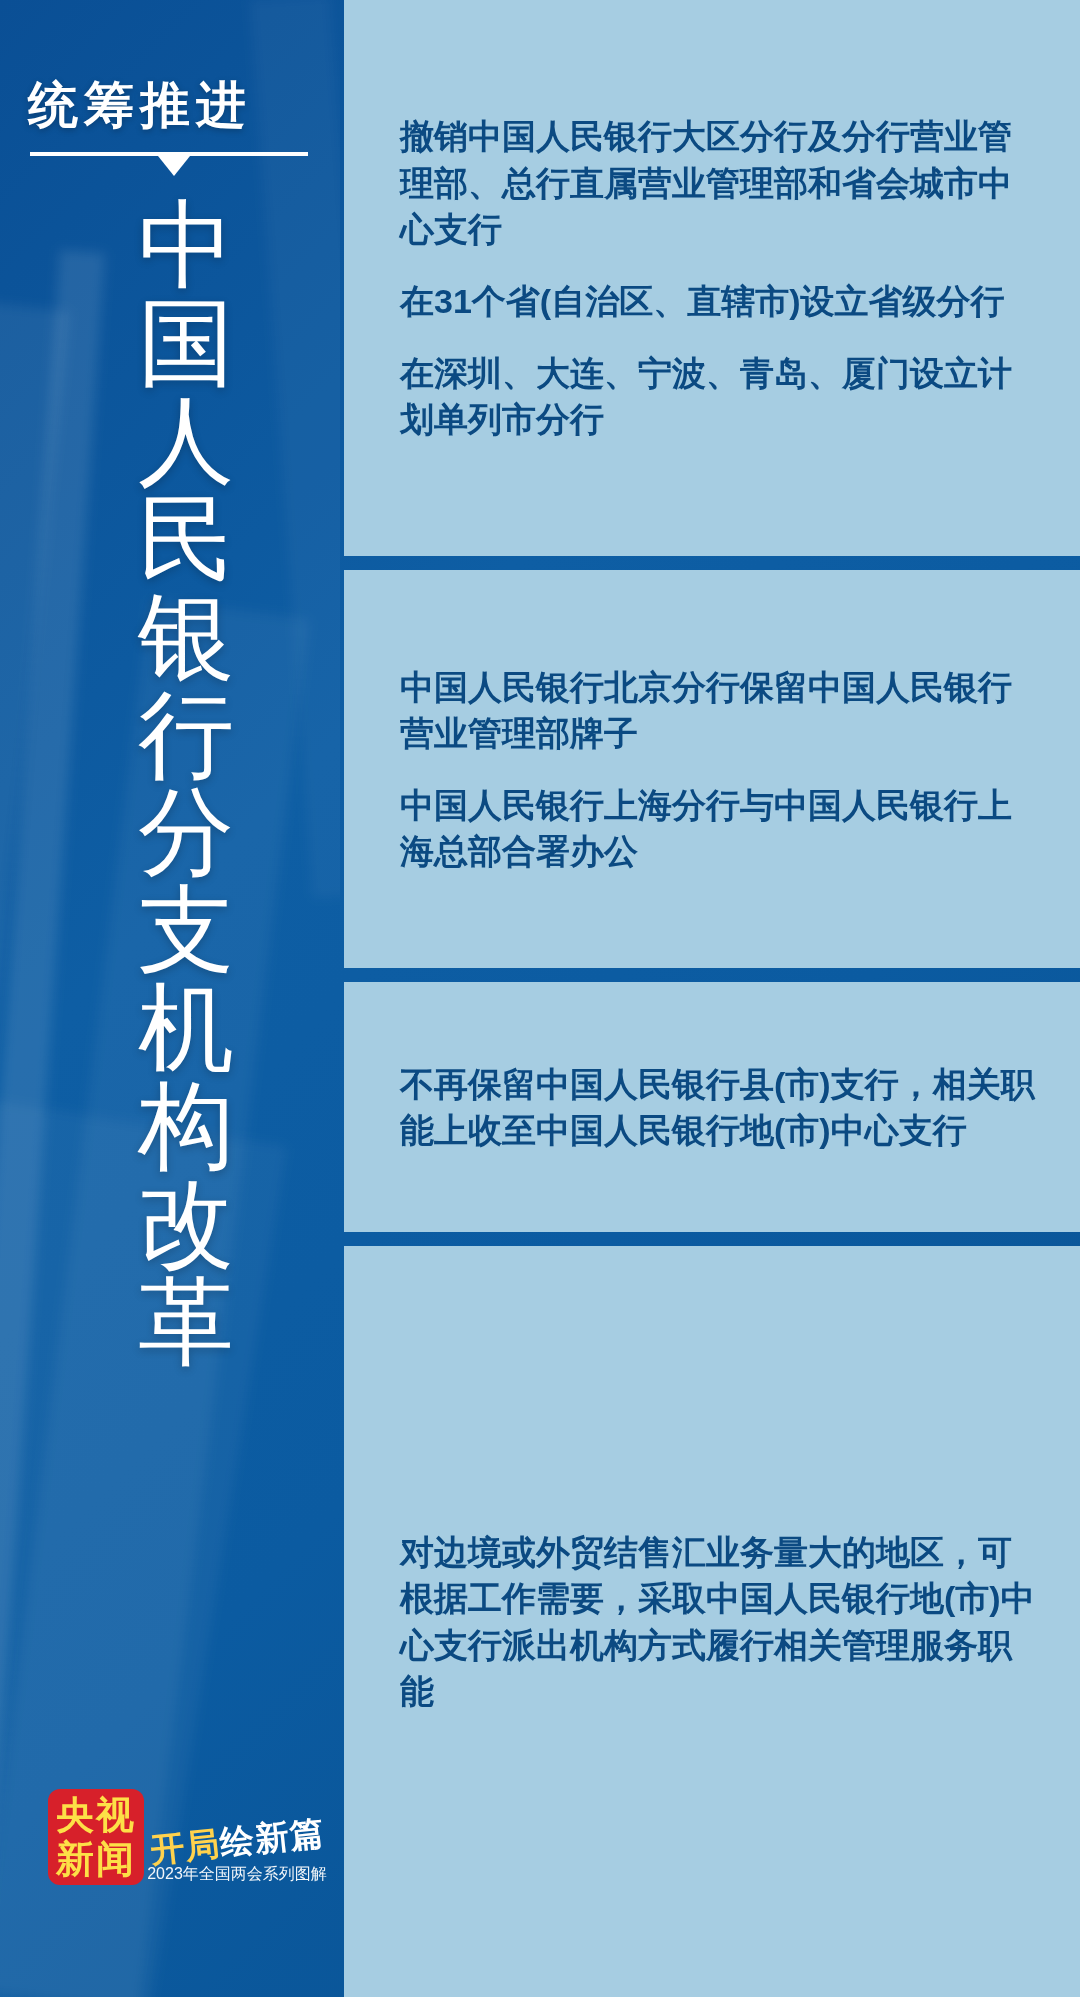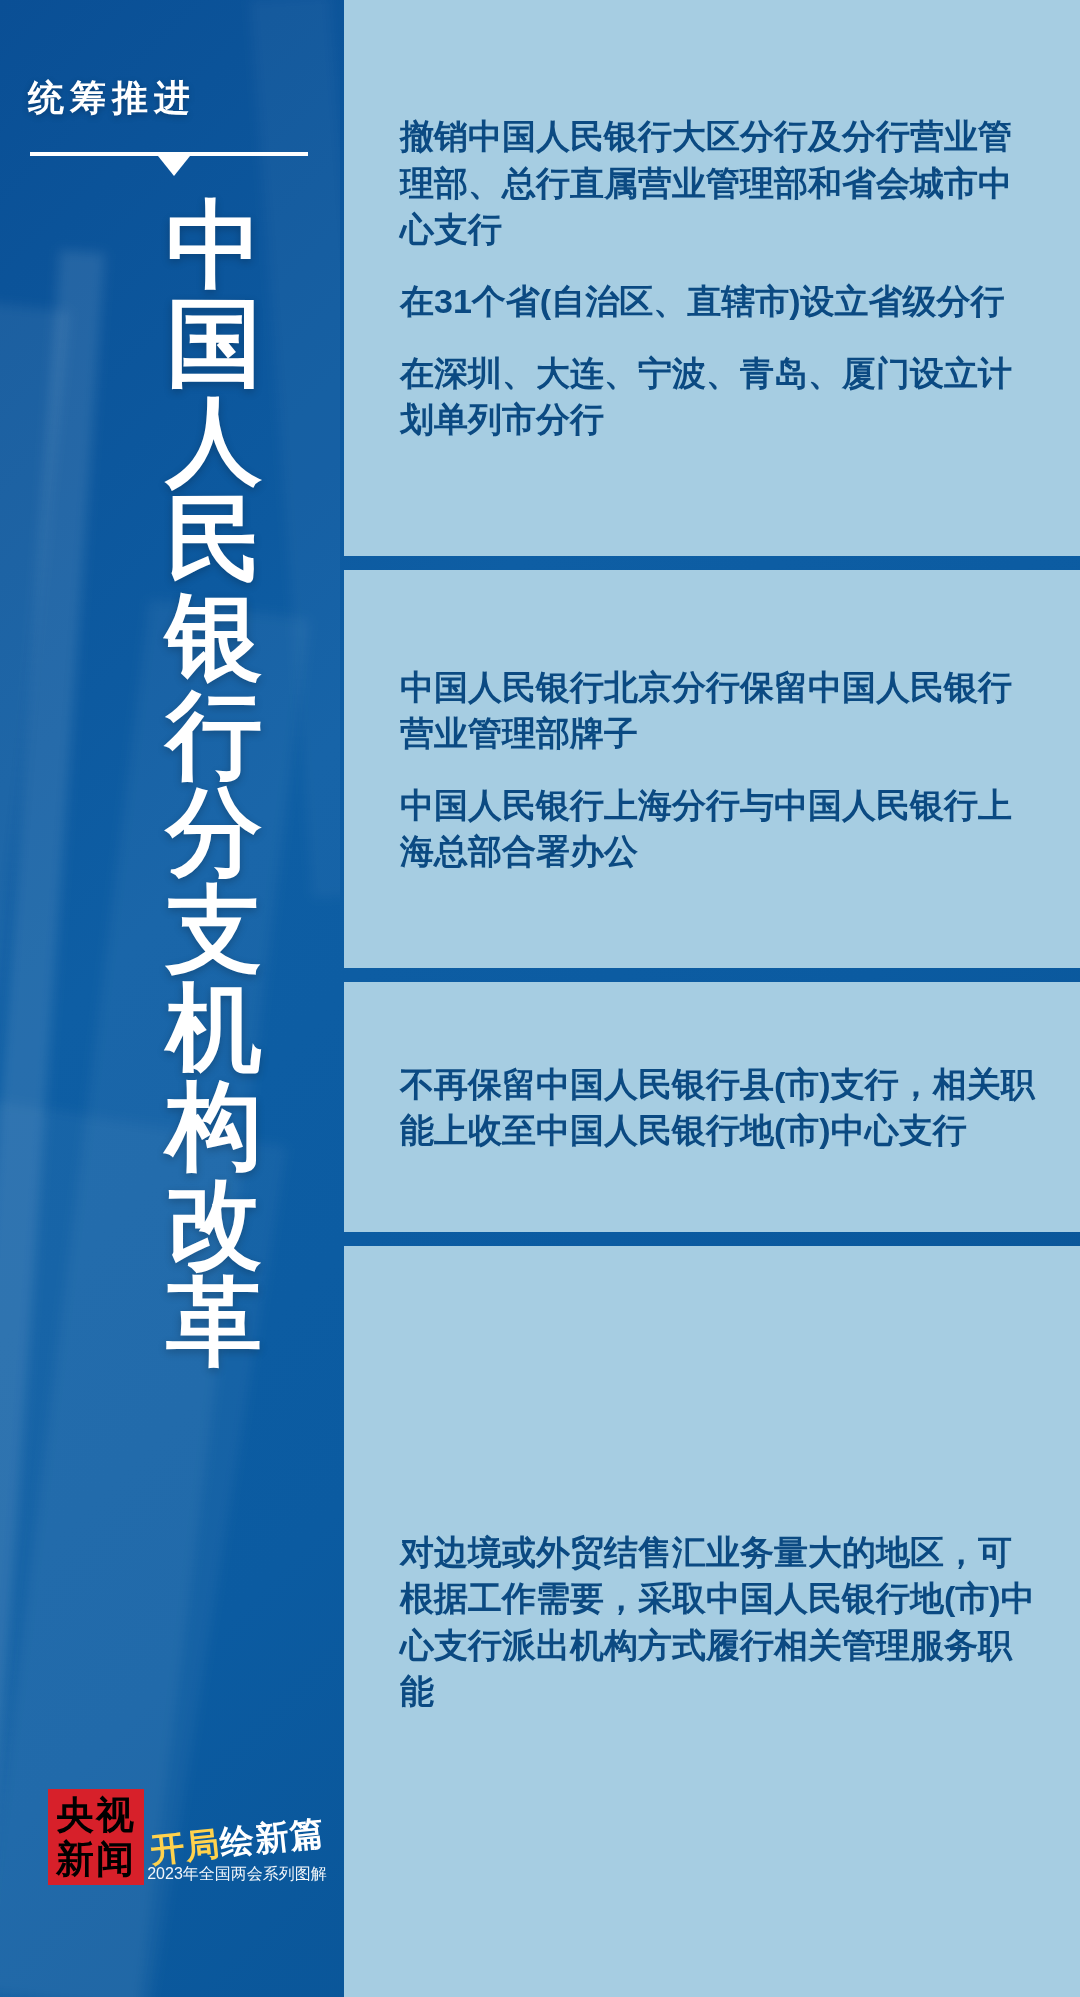--- a/index.html
+++ b/index.html
@@ -47,21 +47,21 @@
     height: 1997px;
     flex: 0 0 340px;
     z-index: 2;
   }
   .kicker {
     position: absolute;
     top: 78px;
     left: 28px;
     width: 284px;
     color: #ffffff;
-    font-size: 36px;
+    font-size: 50px;
     font-weight: bold;
     letter-spacing: 6px;
     line-height: 1.1;
     white-space: nowrap;
     text-shadow: 0 2px 6px rgba(0,0,0,0.25);
   }
   .rule {
     position: absolute;
     top: 152px;
     left: 30px;
@@ -74,58 +74,59 @@
     top: 156px;
     left: 158px;
     width: 0; height: 0;
     border-left: 16px solid transparent;
     border-right: 16px solid transparent;
     border-top: 20px solid #ffffff;
   }
   .vtitle {
     position: absolute;
     top: 196px;
-    left: 0;
+    left: 16px;
     width: 340px;
     height: 1200px;
     color: #ffffff;
     font-size: 96px;
-    font-weight: bold;
+    font-weight: normal;
     line-height: 1.02;
     letter-spacing: 0px;
-    text-align: right;
+    text-align: center;
     word-break: break-all;
     padding: 0 78px;
     box-sizing: border-box;
     text-shadow: 0 3px 8px rgba(0,0,0,0.22);
   }
   
   .logos {
     position: absolute;
     left: 48px;
     bottom: 112px;
     display: flex;
     align-items: flex-end;
     gap: 18px;
   }
   .cctv-logo {
     width: 96px;
     height: 96px;
     background: #d7202a;
-    color: #000000;
+    color: #fde047;
     font-size: 38px;
     font-weight: bold;
     line-height: 44px;
     letter-spacing: 2px;
     display: flex;
     flex-direction: column;
     align-items: center;
     justify-content: flex-start;
     box-sizing: border-box;
     padding: 4px;
+    border-radius: 12px;
   }
   .cctv-logo span { display: block; }
   .series-logo {
     width: 150px;
     height: 96px;
     position: relative;
     display: flex;
     flex-direction: column;
     align-items: center;
     justify-content: flex-end;

